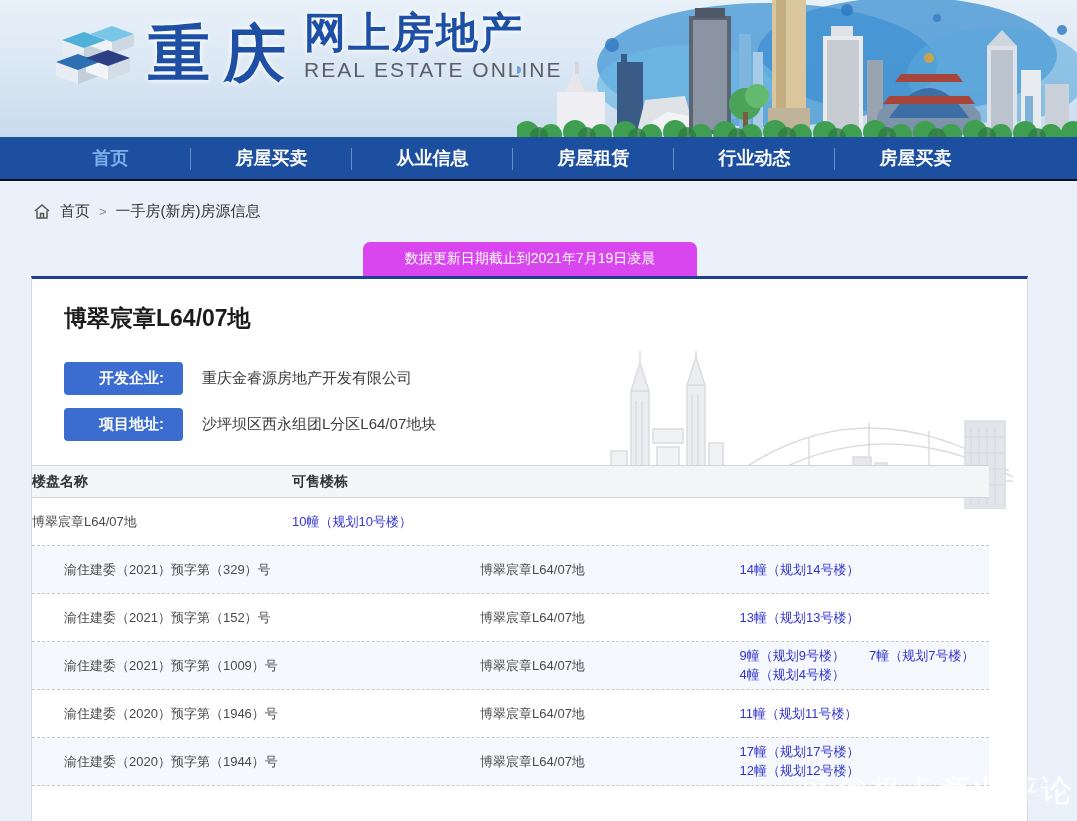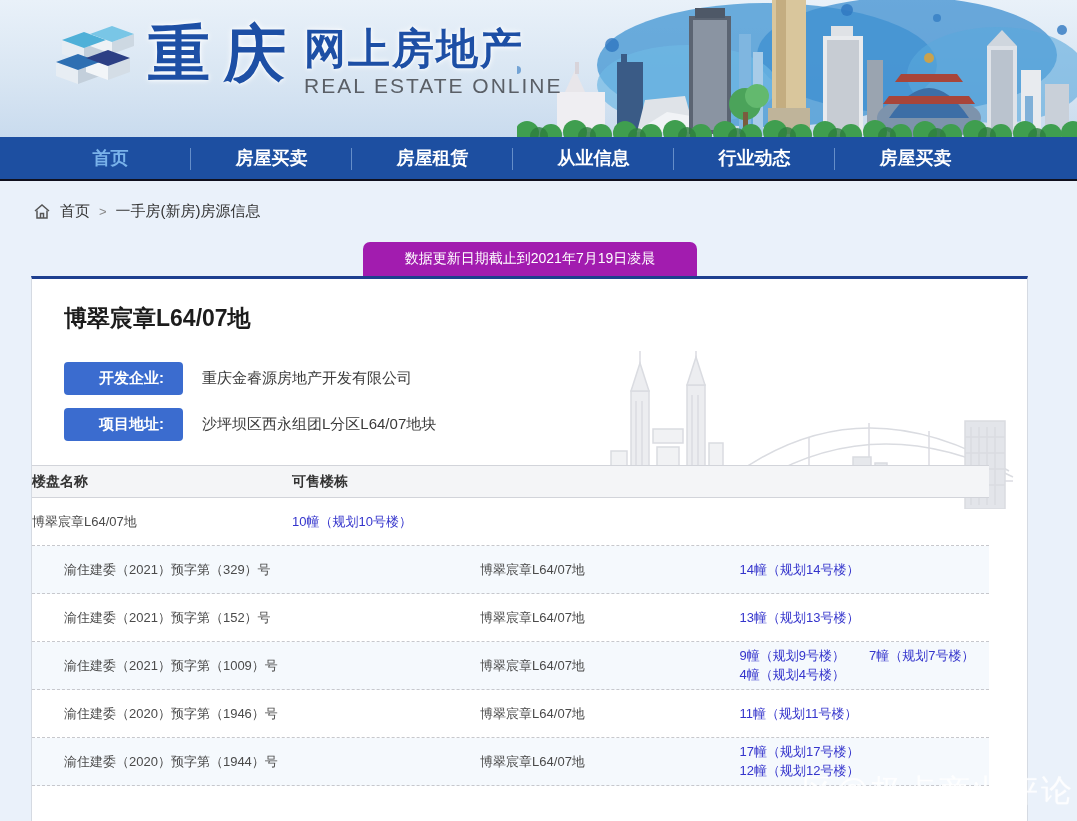--- a/index.html
+++ b/index.html
@@ -8,21 +8,21 @@
   .page { position:relative; width:1077px; height:821px; }
 
   
   .header { position:relative; height:137px;
     background:linear-gradient(180deg,#e9f1f9 0%,#d9e6f3 55%,#c9dbee 100%); overflow:hidden; }
   .logo-wrap { position:absolute; left:50px; top:10px; display:flex; align-items:flex-start; z-index:3; }
   .logo-cubes { width:86px; height:76px; margin-top:8px; }
   .logo-cn { font-family:Liberation Sans, sans-serif; font-weight:bold;
     font-size:62px; color:#1d4fa5; letter-spacing:14px; margin:2px 0 0 12px;
     text-shadow:0 0 3px #fff,0 0 6px #fff; }
-  .logo-text { margin-left:4px; margin-top:16px; }
+  .logo-text { margin-left:4px; margin-top:0; }
   .logo-site { font-size:42px; font-weight:bold; color:#1d4fa5; letter-spacing:2px;
     text-shadow:0 0 3px #fff,0 0 6px #fff; line-height:1.1; }
   .logo-en { font-size:21px; color:#5a5f66; letter-spacing:2px; margin-top:2px; }
   .skyline { position:absolute; right:0; bottom:0; height:137px; width:560px; }
 
   
   .nav { height:44px; background:#1d4fa1; display:flex; align-items:stretch;
     border-bottom:2px solid #10101e; padding-left:30px; }
   .nav a { width:161px; display:flex; align-items:center; justify-content:center;
     color:#ffffff; font-size:18px; font-weight:bold; text-decoration:none; position:relative; }
@@ -32,21 +32,21 @@
 
   
   .main { position:relative; height:638px; background:#eaf1fa; }
   .breadcrumb { display:flex; align-items:center; gap:9px; padding:21px 0 0 33px;
     font-size:15px; color:#333; }
   .breadcrumb a { color:#333; text-decoration:none; }
   .crumb-sep { color:#888; font-size:13px; }
   .home-icon svg { display:block; }
 
   .banner { position:absolute; left:363px; top:61px; width:334px; height:34px;
-    background:#a21caf; border-radius:7px 7px 0 0; display:flex; align-items:center;
+    background:#d946ef; border-radius:7px 7px 0 0; display:flex; align-items:center;
     justify-content:center; color:#fff; font-size:14px; z-index:4; }
 
   .card { position:absolute; left:31px; top:95px; width:997px; bottom:-20px;
     background:#ffffff; border:1px solid #d5dae2; border-top:3px solid #1e3f8f; z-index:2; }
 
   .card-skyline { position:absolute; right:8px; top:72px; width:410px; height:158px;
     opacity:.85; pointer-events:none; }
 
   .project-title { margin:24px 0 0 32px; font-size:23px; font-weight:bold; color:#1c1c1c; }
   .field-row { display:flex; align-items:center; margin:0 0 13px 32px; }
@@ -197,22 +197,22 @@
           <circle cx="420" cy="137" r="9"></circle>
         <circle cx="470" cy="136" r="9"></circle>
           <circle cx="520" cy="137" r="9"></circle>
       </g>
     </svg>
   </div>
 
   <nav class="nav">
     <a href="#" class="active">首页</a>
     <a href="#">房屋买卖</a>
+    <a href="#">从业信息</a>
     <a href="#">房屋租赁</a>
-    <a href="#">从业信息</a>
     <a href="#">行业动态</a>
     <a href="#">房屋买卖</a>
   </nav>
 
   <div class="main">
 
     <div class="breadcrumb">
       <span class="home-icon">
         <svg width="18" height="17" viewBox="0 0 18 17" fill="none" stroke="#555" stroke-width="1.5">
           <path d="M2 8 L9 2 L16 8"></path>

